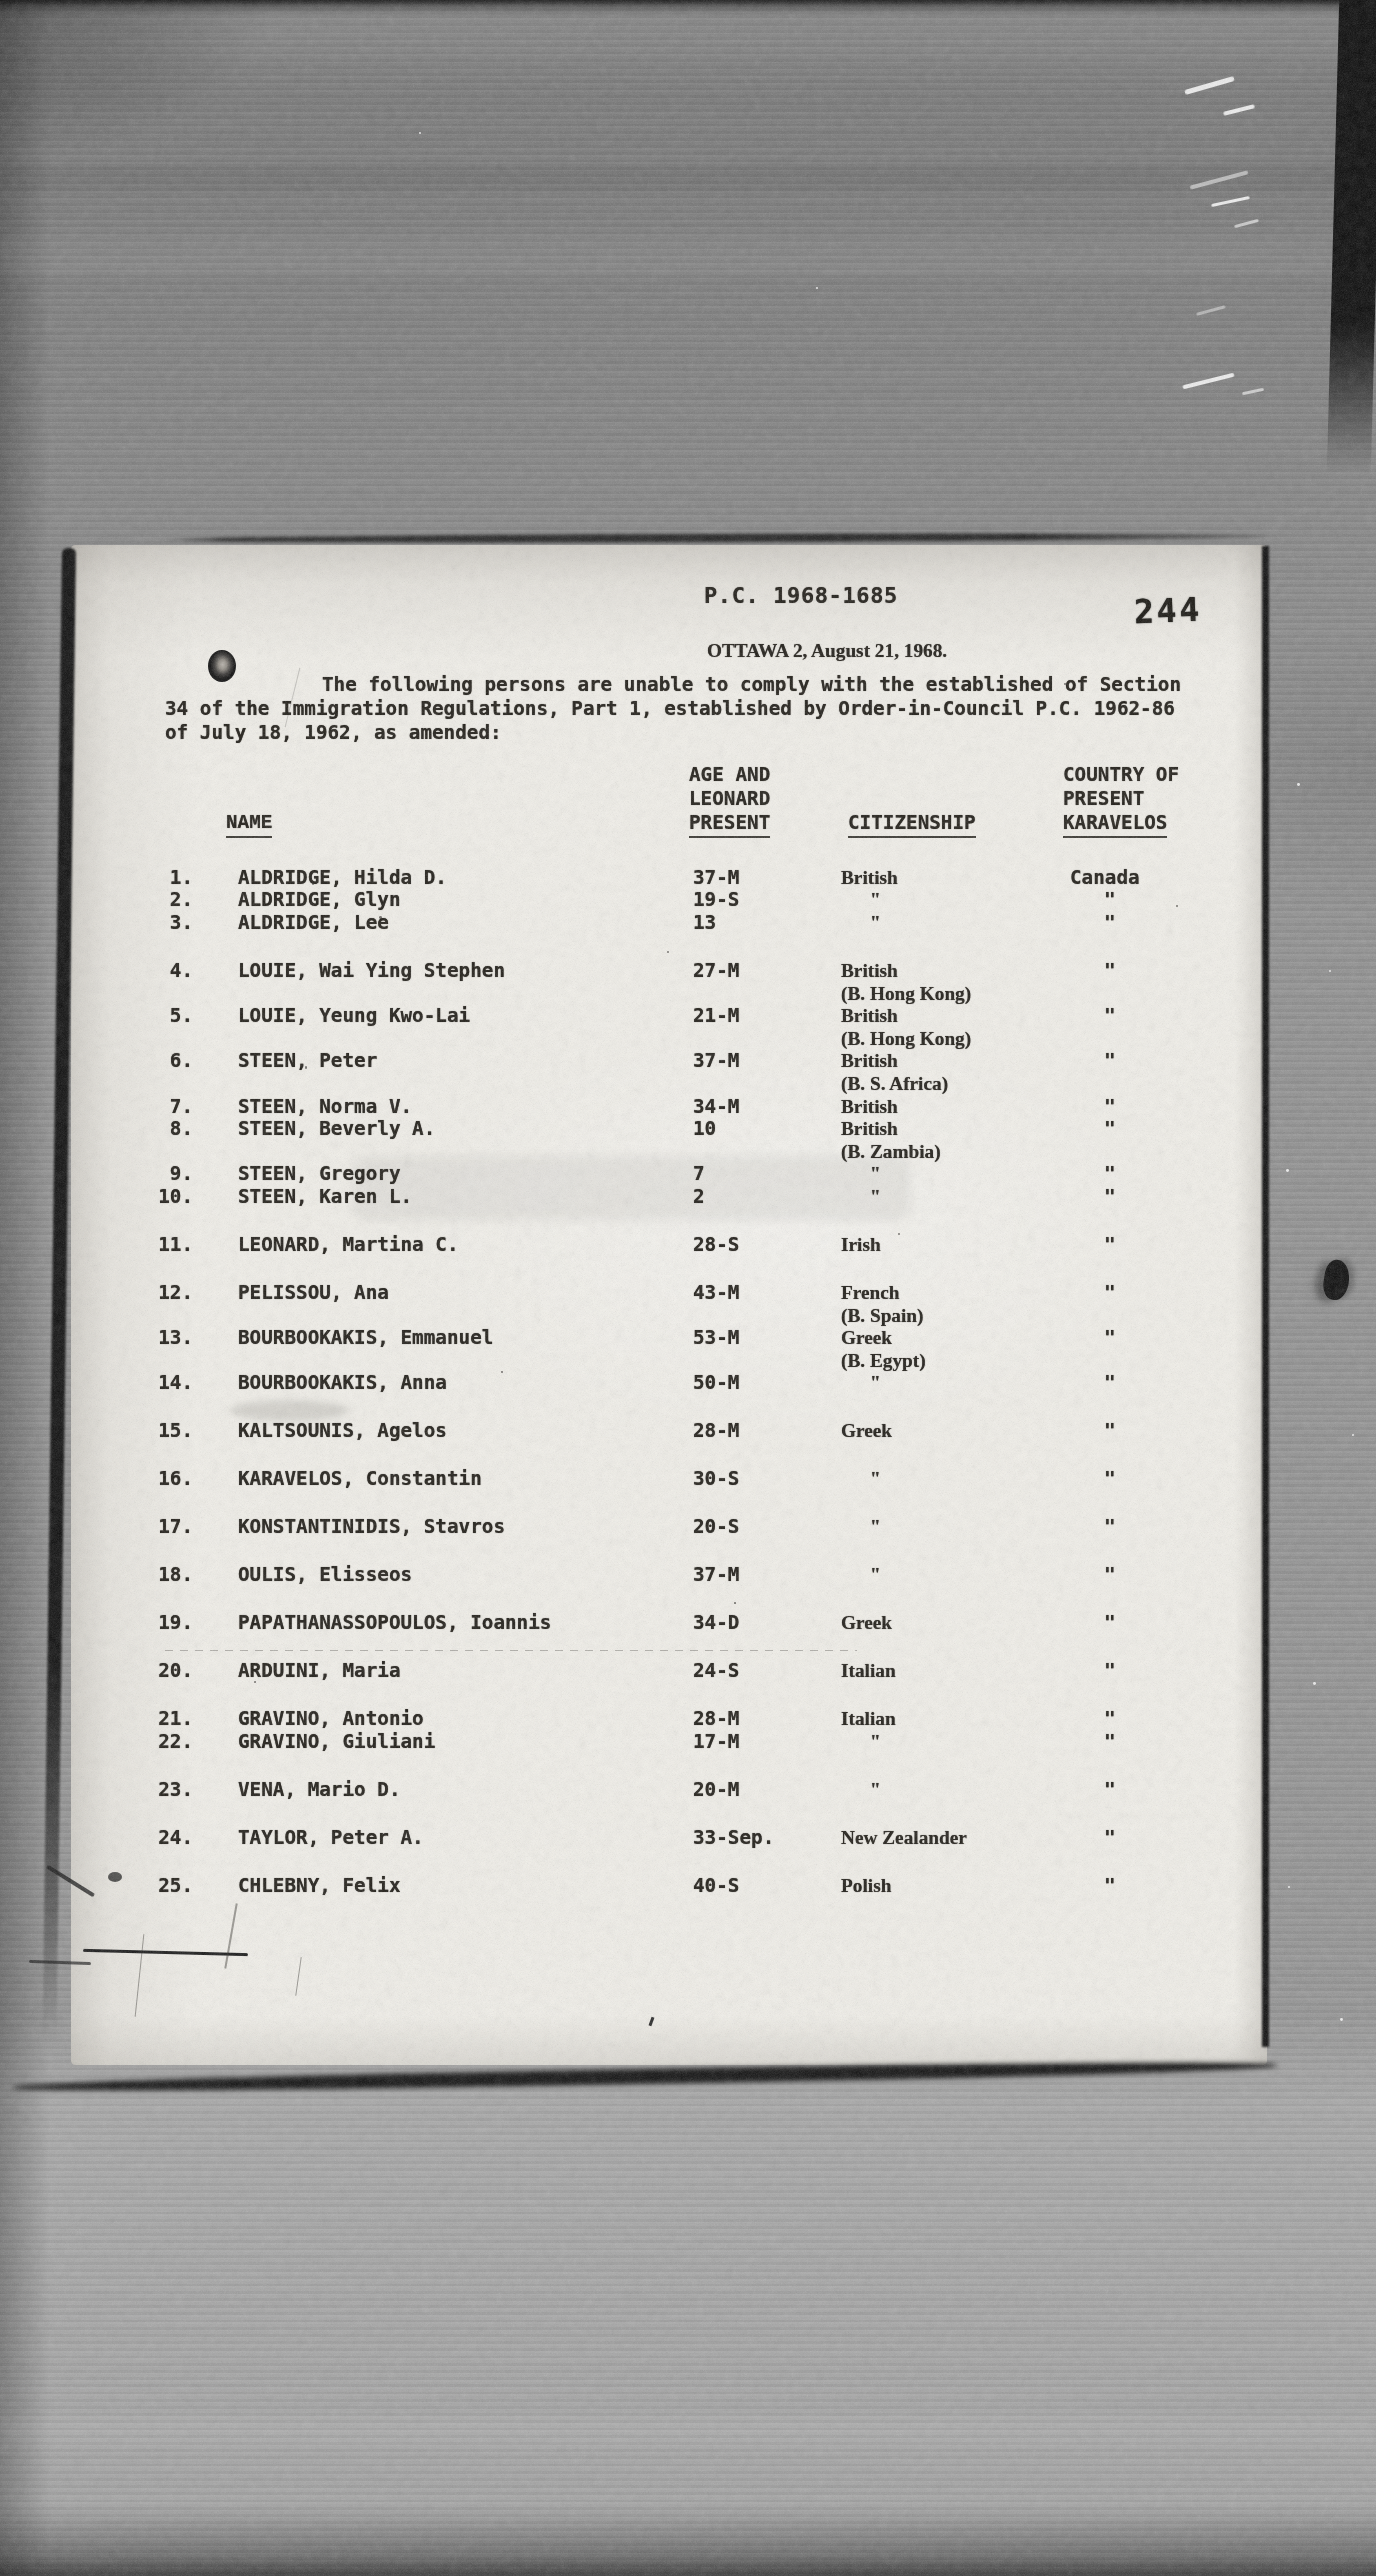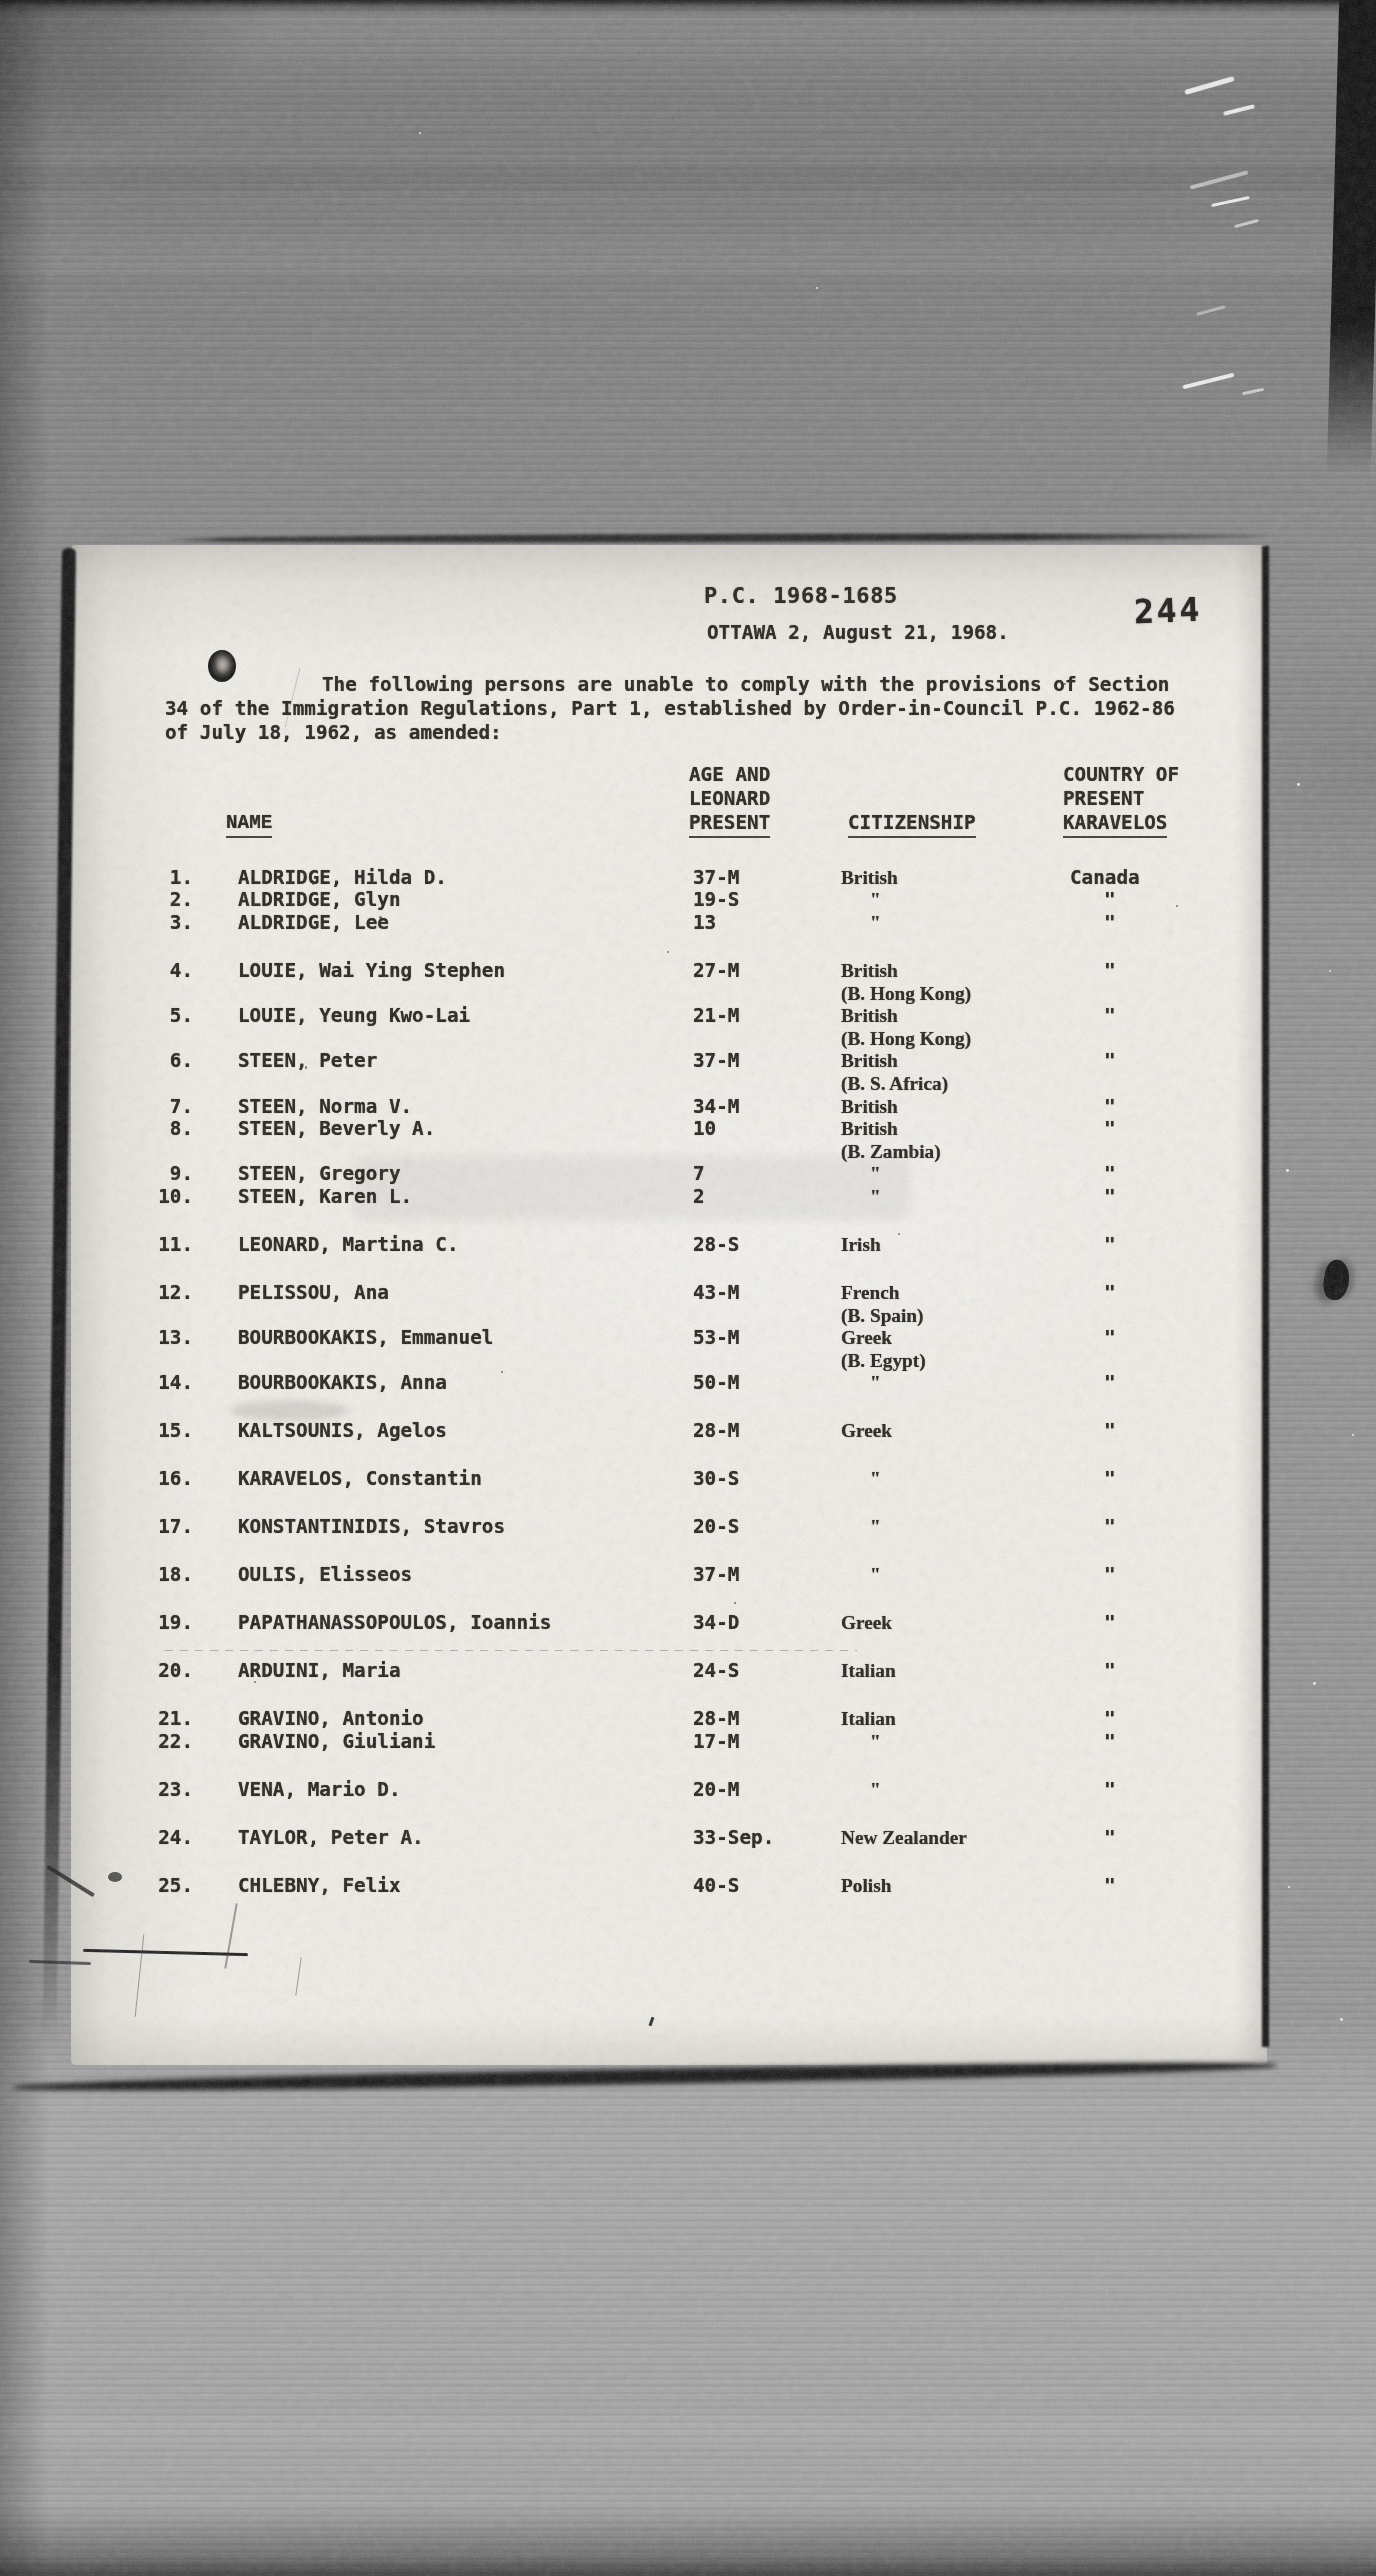--- a/index.html
+++ b/index.html
@@ -133,23 +133,23 @@
 <div class="abs inkdash noint" style="left:83px;top:1951px;width:165px;height:3.3px;transform:rotate(1.5deg);"></div>
 <div class="abs inkdash noint" style="left:29px;top:1961px;width:62px;height:2.8px;transform:rotate(2deg);opacity:.7;"></div>
 <div class="abs hair noint" style="left:230px;top:1903px;width:1.7px;height:66px;transform:rotate(10deg);"></div>
 <div class="abs hair noint" style="left:139px;top:1934px;width:1.1px;height:83px;transform:rotate(6deg);"></div>
 <div class="abs hair noint" style="left:298px;top:1957px;width:1.1px;height:39px;transform:rotate(8deg);"></div>
 <div class="abs hair noint" style="left:650px;top:2017px;width:3.3px;height:8.8px;transform:rotate(20deg);background:#222;"></div>
 <div class="abs hair noint" style="left:292px;top:667px;width:1.1px;height:61px;transform:rotate(14deg);opacity:.5;"></div>
 
 <div class="abs doc pc" style="left:704px;top:583px;">P.C. 1968-1685</div>
 <div class="abs doc pagenum" style="left:1134px;top:591px;">244</div>
-<div class="abs doc fs35" style="left:707px;top:622px;">OTTAWA 2, August 21, 1968.</div>
+<div class="abs doc fs35" style="left:707px;top:640px;font-family:Liberation Serif, serif;">OTTAWA 2, August 21, 1968.</div>
 
-<div class="abs doc fs35" style="left:322px;top:674px;">The following persons are unable to comply with the provisions of Section</div>
+<div class="abs doc fs35" style="left:322px;top:674px;">The following persons are unable to comply with the established of Section</div>
 <div class="abs doc fs35" style="left:165px;top:698px;">34 of the Immigration Regulations, Part 1, established by Order-in-Council P.C. 1962-86</div>
 <div class="abs doc fs35" style="left:165px;top:722px;">of July 18, 1962, as amended:</div>
 
 <div class="abs doc fs35 ul" style="left:226px;top:812px;font-family:Liberation Mono, monospace;">NAME</div>
 <div class="abs doc fs35" style="left:689px;top:764px;">AGE AND</div>
 <div class="abs doc fs35" style="left:689px;top:788px;">LEONARD</div>
 <div class="abs doc fs35 ul" style="left:689px;top:812px;">PRESENT</div>
 <div class="abs doc fs35 ul" style="left:848px;top:812px;">CITIZENSHIP</div>
 <div class="abs doc fs35" style="left:1063px;top:764px;">COUNTRY OF</div>
 <div class="abs doc fs35" style="left:1063px;top:788px;">PRESENT</div>

